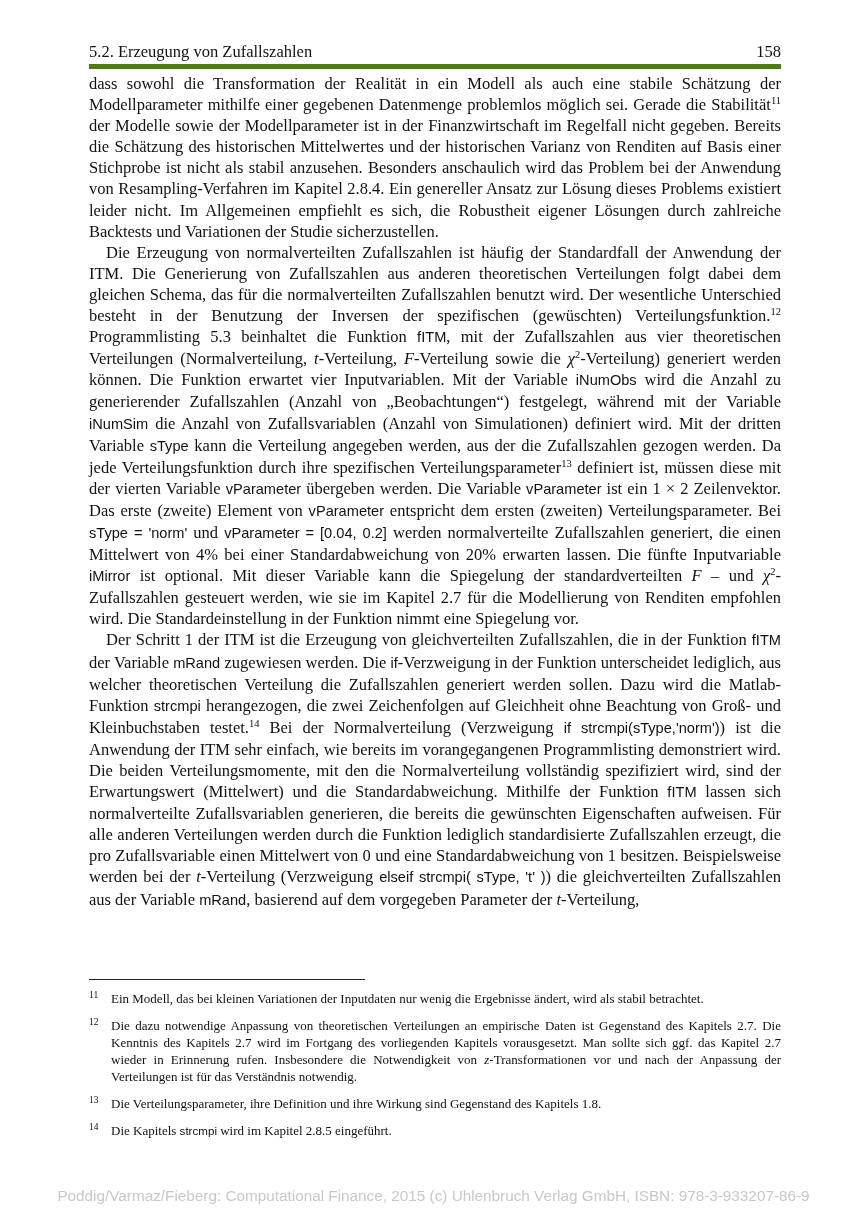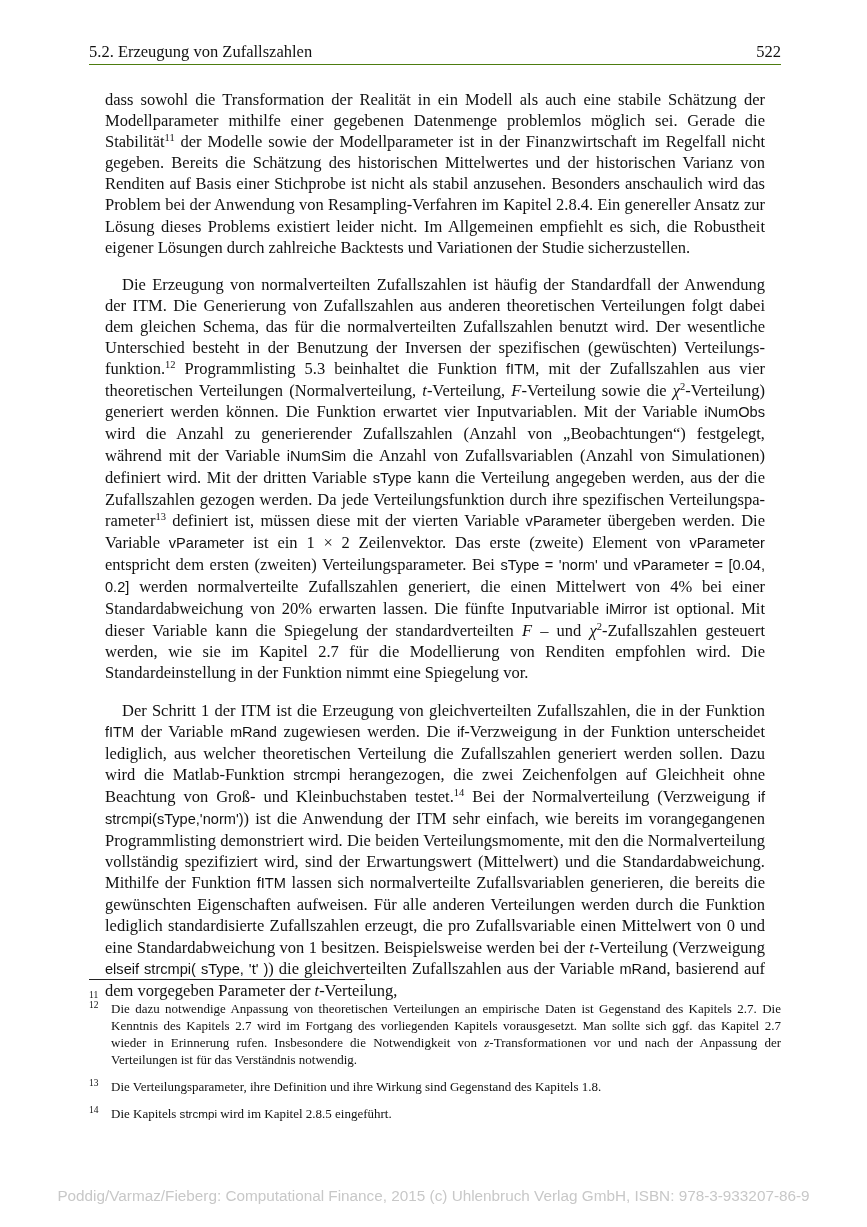--- a/index.html
+++ b/index.html
@@ -1,26 +1,26 @@
 <!DOCTYPE html>
 <html><head>
 <meta charset="utf-8">
 <style>
   html, body { margin: 0; padding: 0; background: #ffffff; }
   body { width: 867px; height: 1227px; position: relative; overflow: hidden;
          font-family: "Liberation Serif", "DejaVu Serif", serif; color: #111; }
   .page { position: absolute; left: 89px; top: 0; width: 692px; }
   .running-head { position: absolute; top: 42px; left: 0; width: 692px; height: 22px;
-                  border-bottom: 1px solid #4d7c0f; font-size: 16.5px; line-height: 20px; }
+                  border-bottom: 5px solid #4d7c0f; font-size: 16.5px; line-height: 20px; }
   .running-head .title { position: absolute; left: 0; top: 0; }
   .running-head .pageno { position: absolute; right: 0; top: 0; }
   .body-text { position: absolute; top: 73px; left: 0; width: 692px;
                font-size: 16.5px; line-height: 21.1px; text-align: justify;
                hyphens: manual; }
-  .body-text p { margin: 16px; }
+  .body-text p { margin: 0; }
   .body-text p.indent { text-indent: 17px; }
   .mono { font-family: Liberation Sans, sans-serif; font-size: 14.6px; }
   .it { font-style: italic; }
   sup { font-size: 10.5px; line-height: 0; vertical-align: 6px; }
   .fn-rule { position: absolute; top: 979px; left: 0; width: 276px; border-top: 1px solid #222; }
   .footnotes { position: absolute; top: 990px; left: 0; width: 692px;
                font-size: 13px; line-height: 17.2px; text-align: justify; }
   .fn { position: relative; padding-left: 22px; margin-bottom: 9.5px; }
   .fn .num { position: absolute; left: 0; top: -3px; font-size: 9.5px; }
   .fn .mono { font-size: 11.6px; }
@@ -28,36 +28,37 @@
                font-family: "Liberation Sans", "DejaVu Sans", sans-serif; font-size: 15.3px;
                color: #c8c8c8; }
 </style>
 </head>
 <body>
 
 <div class="page">
 
   <div class="running-head">
     <span class="title">5.2.  Erzeugung von Zufallszahlen</span>
-    <span class="pageno">522</span>
+    <span class="pageno">158</span>
   </div>
 
   <div class="body-text">
     <p><span>dass sowohl die Transformation der Realität in ein Modell als auch eine stabile Schätzung der Modellparameter mithilfe einer gegebenen Datenmenge problemlos möglich sei. Gerade die Stabilität</span><sup>11</sup><span> der Modelle sowie der Modellparameter ist in der Finanzwirtschaft im Regelfall nicht gegeben. Bereits die Schätzung des historischen Mittelwertes und der historischen Varianz von Renditen auf Basis einer Stichprobe ist nicht als stabil anzusehen. Besonders anschaulich wird das Problem bei der Anwendung von Resampling-Verfahren im Kapitel 2.8.4. Ein genereller Ansatz zur Lösung dieses Problems existiert leider nicht. Im Allgemeinen empfiehlt es sich, die Robustheit eigener Lösungen durch zahlreiche Backtests und Variationen der Studie sicherzustellen.</span></p>
 
     <p class="indent"><span>Die Erzeugung von normalverteilten Zufallszahlen ist häufig der Standardfall der Anwendung der ITM. Die Generierung von Zufallszahlen aus anderen theoretischen Verteilungen folgt dabei dem gleichen Schema, das für die normalverteilten Zufallszahlen benutzt wird. Der wesentliche Unterschied besteht in der Benutzung der Inversen der spezifischen (gewüschten) Verteilungs­funktion.</span><sup>12</sup><span> Programmlisting 5.3 beinhaltet die Funktion </span><span class="mono">fITM</span><span>, mit der Zufallszahlen aus vier theoretischen Verteilungen (Normalverteilung, </span><span class="it">t</span><span>-Verteilung, </span><span class="it">F</span><span>-Verteilung sowie die </span><span class="it">χ</span><sup>2</sup><span>-Verteilung) generiert werden können. Die Funktion erwartet vier Inputvariablen. Mit der Variable </span><span class="mono">iNumObs</span><span> wird die Anzahl zu generierender Zufallszahlen (Anzahl von „Beobachtungen“) festgelegt, während mit der Variable </span><span class="mono">iNumSim</span><span> die Anzahl von Zufallsvariablen (Anzahl von Simulationen) definiert wird. Mit der dritten Variable </span><span class="mono">sType</span><span> kann die Verteilung angegeben werden, aus der die Zufallszahlen gezogen werden. Da jede Verteilungsfunktion durch ihre spezifischen Verteilungspa­rameter</span><sup>13</sup><span> definiert ist, müssen diese mit der vierten Variable </span><span class="mono">vParameter</span><span> übergeben werden. Die Variable </span><span class="mono">vParameter</span><span> ist ein 1 × 2 Zeilenvektor. Das erste (zweite) Element von </span><span class="mono">vParameter</span><span> entspricht dem ersten (zweiten) Verteilungsparameter. Bei </span><span class="mono">sType = 'norm'</span><span> und </span><span class="mono">vParameter = [0.04, 0.2]</span><span> werden normalverteilte Zufallszahlen generiert, die einen Mittelwert von 4% bei einer Standardabweichung von 20% erwarten lassen. Die fünfte Inputvariable </span><span class="mono">iMirror</span><span> ist optional. Mit dieser Variable kann die Spiegelung der standardverteilten </span><span class="it">F</span><span> – und </span><span class="it">χ</span><sup>2</sup><span>-Zufallszahlen gesteuert werden, wie sie im Kapitel 2.7 für die Modellierung von Renditen empfohlen wird. Die Standardeinstellung in der Funktion nimmt eine Spiegelung vor.</span></p>
 
     <p class="indent"><span>Der Schritt 1 der ITM ist die Erzeugung von gleichverteilten Zufallszahlen, die in der Funktion </span><span class="mono">fITM</span><span> der Variable </span><span class="mono">mRand</span><span> zugewiesen werden. Die </span><span class="mono">if</span><span>-Verzweigung in der Funktion unterscheidet lediglich, aus welcher theoretischen Verteilung die Zufallszahlen generiert werden sollen. Dazu wird die Matlab-Funktion </span><span class="mono">strcmpi</span><span> herangezogen, die zwei Zeichenfolgen auf Gleichheit ohne Beachtung von Groß- und Kleinbuchstaben testet.</span><sup>14</sup><span> Bei der Normalverteilung (Verzweigung </span><span class="mono">if strcmpi(sType,'norm')</span><span>) ist die Anwendung der ITM sehr einfach, wie bereits im voran­gegangenen Programmlisting demonstriert wird. Die beiden Verteilungsmomente, mit den die Normalverteilung vollständig spezifiziert wird, sind der Erwartungswert (Mittelwert) und die Standardabweichung. Mithilfe der Funktion </span><span class="mono">fITM</span><span> lassen sich normalverteilte Zufallsvariablen generieren, die bereits die gewünschten Eigenschaften aufweisen. Für alle anderen Verteilungen werden durch die Funktion lediglich standardisierte Zufallszahlen erzeugt, die pro Zufallsvariable einen Mittelwert von 0 und eine Standardabweichung von 1 besitzen. Beispielsweise werden bei der </span><span class="it">t</span><span>-Verteilung (Verzweigung </span><span class="mono">elseif strcmpi( sType, 't' )</span><span>) die gleichverteilten Zu­fallszahlen aus der Variable </span><span class="mono">mRand</span><span>, basierend auf dem vorgegeben Parameter der </span><span class="it">t</span><span>-Verteilung,</span></p>
   </div>
 
   <div class="fn-rule"></div>
 
   <div class="footnotes">
     <div class="fn">
       <span class="num">11</span>
+      <span>Ein Modell, das bei kleinen Variationen der Inputdaten nur wenig die Ergebnisse ändert, wird als stabil betrachtet.</span>
     </div>
     <div class="fn">
       <span class="num">12</span>
       <span>Die dazu notwendige Anpassung von theoretischen Verteilungen an empirische Daten ist Gegenstand des Kapitels 2.7. Die Kenntnis des Kapitels 2.7 wird im Fortgang des vorliegenden Kapitels vorausgesetzt. Man sollte sich ggf. das Kapitel 2.7 wieder in Erinnerung rufen. Insbesondere die Notwendigkeit von </span><span class="it">z</span><span>-Transformationen vor und nach der Anpassung der Verteilungen ist für das Verständnis notwendig.</span>
     </div>
     <div class="fn">
       <span class="num">13</span>
       <span>Die Verteilungsparameter, ihre Definition und ihre Wirkung sind Gegenstand des Kapitels 1.8.</span>
     </div>
     <div class="fn">

